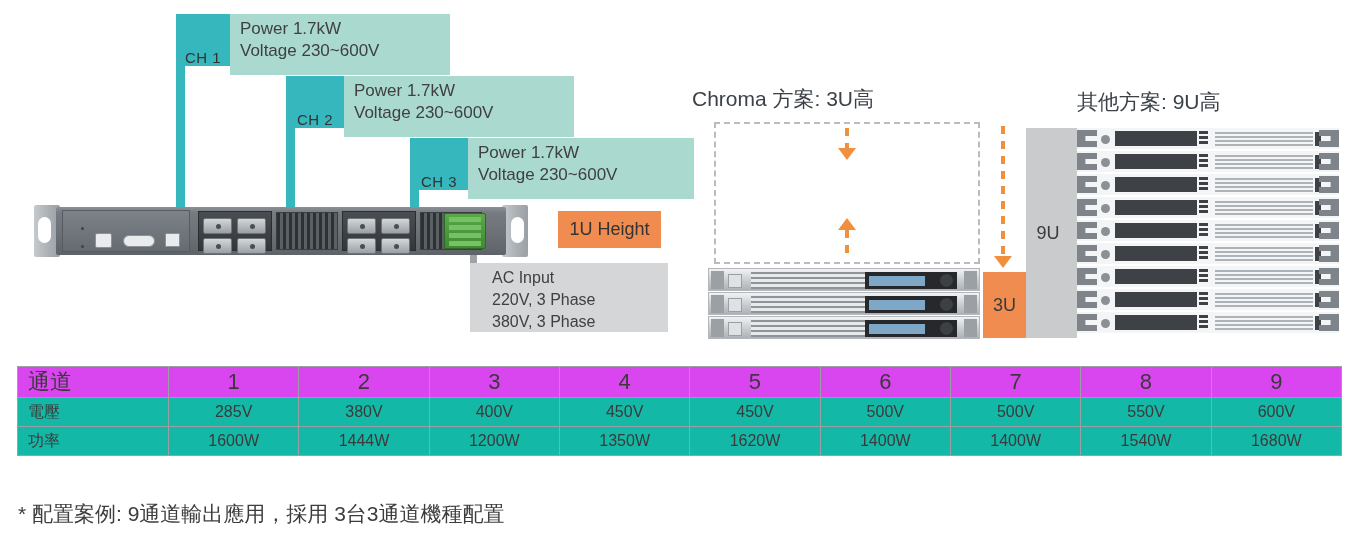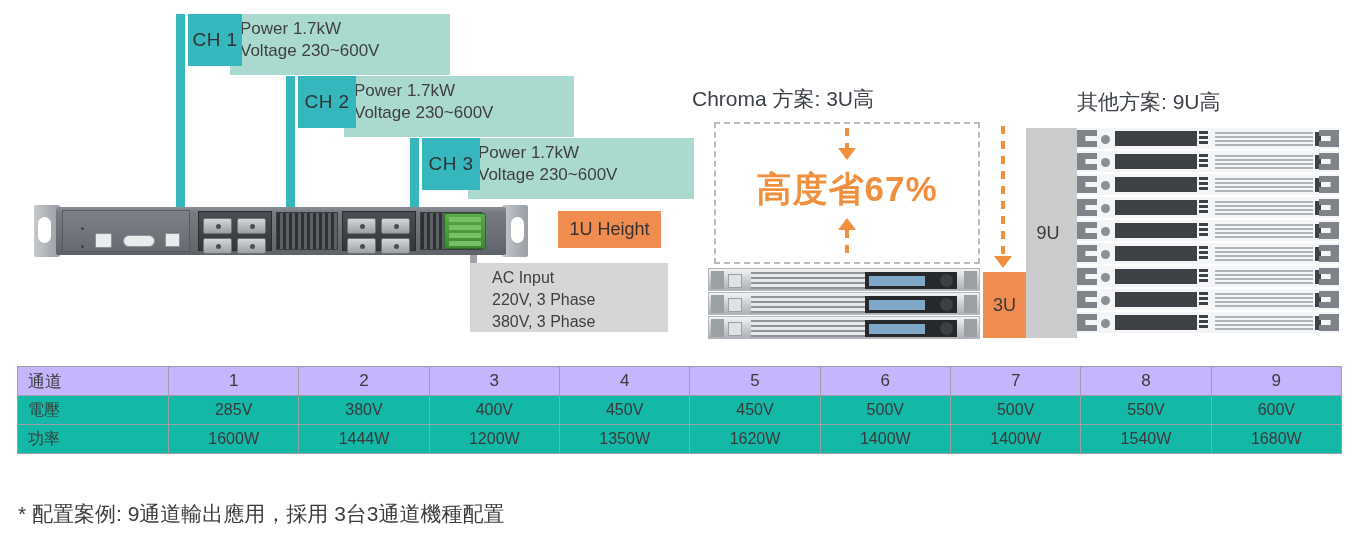--- a/index.html
+++ b/index.html
@@ -19,27 +19,26 @@
     position: relative;
     width: 1359px;
     height: 540px;
   }
 
   
   .ch-tag {
     position: absolute;
     background: #35b7bd;
     color: #333333;
-    font-size: 19px;
+    font-size: 15px;
     display: flex;
-    align-items: center;
+    align-items: flex-end;
     justify-content: center;
     letter-spacing: .4px;
     z-index: 4;
-    margin-left: 12px;
   }
   .ch-desc {
     position: absolute;
     background: #a9d9cf;
     color: #404040;
     font-size: 17px;
     line-height: 22px;
     padding: 4px 10px 5px 10px;
     white-space: pre;
     z-index: 3;
@@ -429,22 +428,22 @@
     color: #3a3a3a;
   }
   table.spec th, table.spec td {
     border: 1px solid #9aa0a6;
     height: 28px;
     text-align: center;
     font-weight: normal;
     padding: 0;
   }
   table.spec thead th {
-    background: #c4b5fd;
-    font-size: 17px;
+    background: #d946ef;
+    font-size: 22px;
   }
   table.spec tbody td {
     background: #14b8a6;
   }
   table.spec .rowhead {
     text-align: left;
     padding-left: 10px;
     width: 140px;
   }
   .footnote {
@@ -545,21 +544,20 @@
   <div class="ac-stem"></div>
   <div class="ac-box">AC Input
 220V, 3 Phase
 380V, 3 Phase</div>
 
   <div class="sec-title" style="left:692px; top:85px;">Chroma 方案: 3U高</div>
 
   <div class="dash-box"></div>
   <div class="dashline" style="left:845px; top:128px; height:22px;"></div>
   <div class="tri-down" style="left:838px; top:148px;"></div>
-  <div class="save-text">高度省67%</div>
   <div class="tri-up" style="left:838px; top:218px;"></div>
   <div class="dashline" style="left:845px; top:230px; height:28px;"></div>
 
   <div class="chroma-stack">
     <div class="c-unit" style="top:0;">
       <div class="c-ear"></div>
         <div class="c-badge"></div>
         <div class="c-slots"></div>
       <div class="c-lcd">
           <div class="scr"></div>

